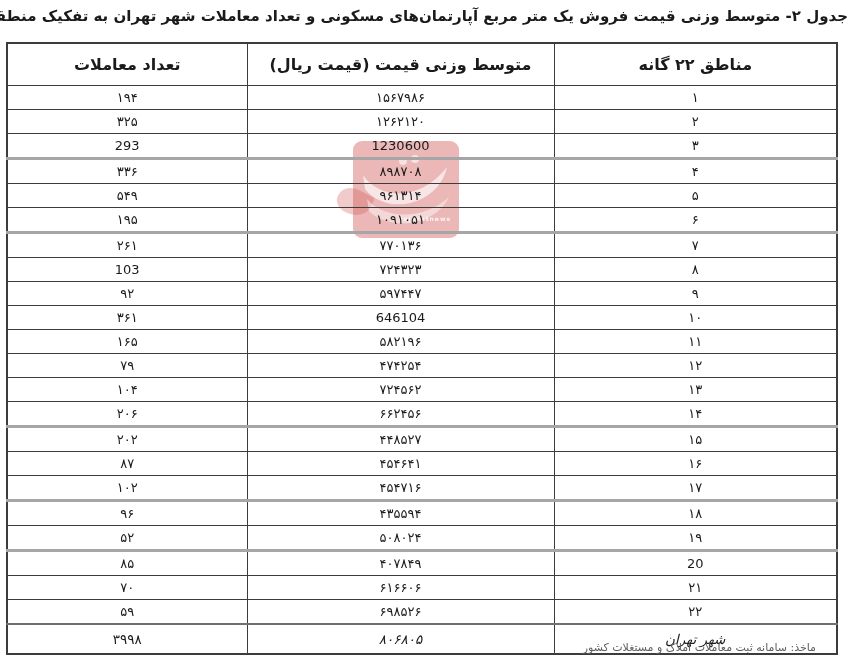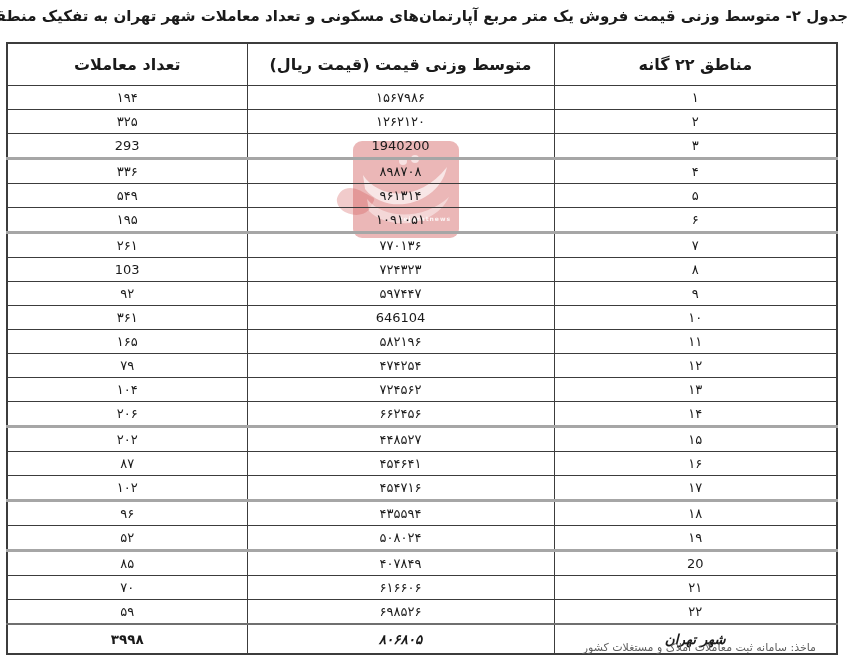--- a/index.html
+++ b/index.html
@@ -27,21 +27,21 @@
   thead th{
     height:41px;background:#dcdcdc;font-size:16px;font-weight:bold;
     border-bottom:2px solid #6f6f6f;
   }
   tbody td{height:23px;font-size:13px;}
   
   tbody tr:nth-child(4) td,tbody tr:nth-child(7) td,
   tbody tr:nth-child(15) td,tbody tr:nth-child(18) td,
   tbody tr:nth-child(20) td{border-top:3px solid #a6a6a6;}
   tr.total-row td{
-    height:28px;font-weight:bold;font-size:13.5px;
+    height:28px;font-weight:normal;font-size:13.5px;
     border-top:2px solid #6f6f6f;
   }
   tr.total-row td.region-name{font-style:italic;}
   tr.total-row td.price-val{font-style:italic;}
   .footer-source{
     position:absolute;top:641px;right:40px;z-index:2;
     font-size:11px;color:#5f5f5f;text-align:left;
   }
   
   .watermark{
@@ -101,21 +101,21 @@
     <td>۱۵۶۷۹۸۶</td>
     <td>۱۹۴</td>
   </tr>
         <tr>
     <td>۲</td>
     <td>۱۲۶۲۱۲۰</td>
     <td>۳۲۵</td>
   </tr>
         <tr>
     <td>۳</td>
-    <td>1940200</td>
+    <td>1230600</td>
     <td>293</td>
   </tr>
         <tr>
     <td>۴</td>
     <td>۸۹۸۷۰۸</td>
     <td>۳۳۶</td>
   </tr>
         <tr>
     <td>۵</td>
     <td>۹۶۱۳۱۴</td>

